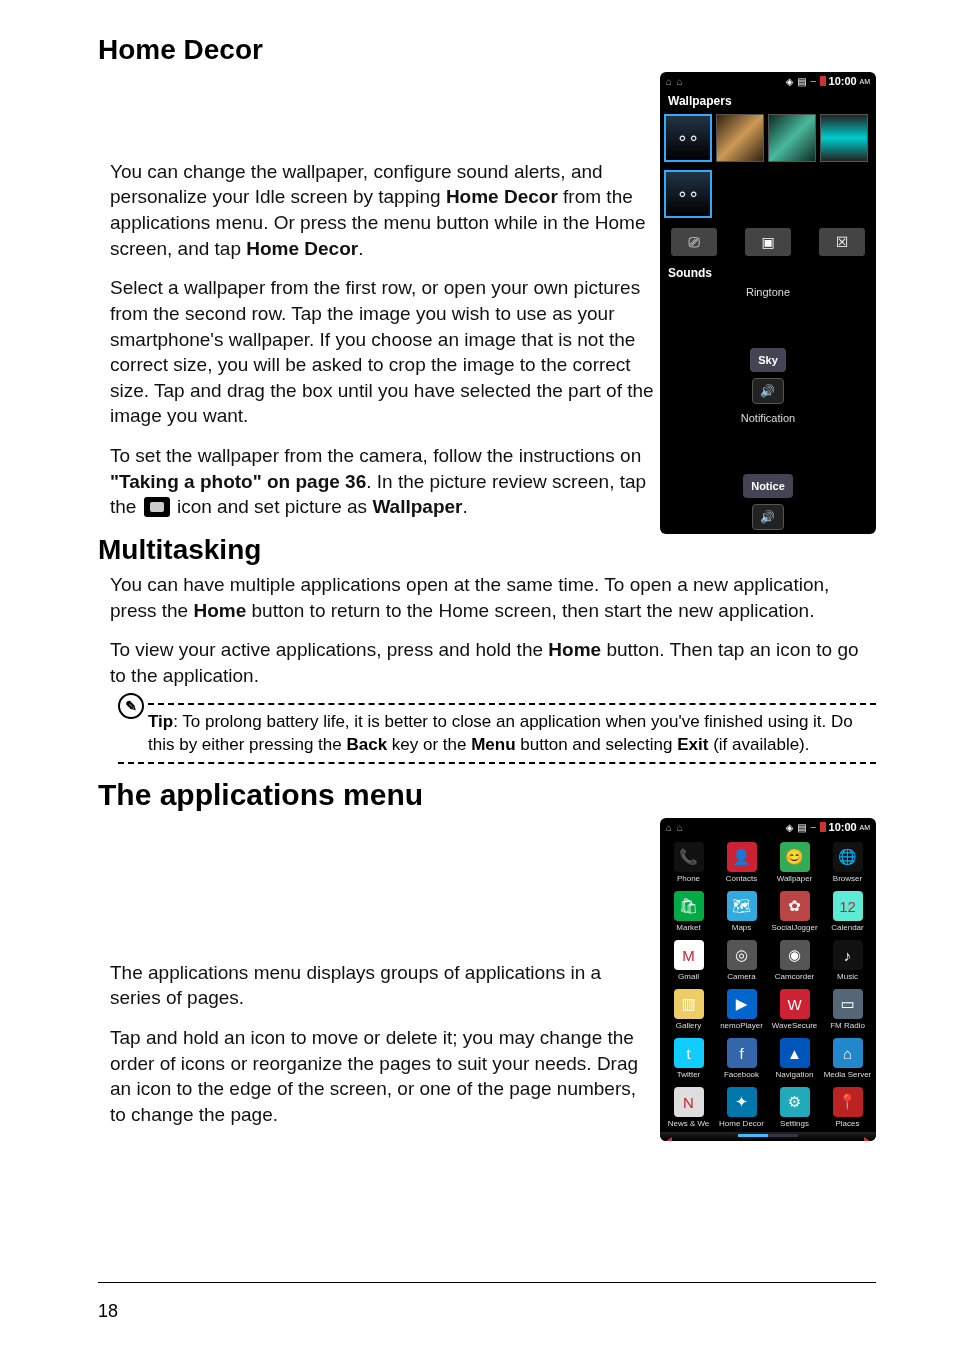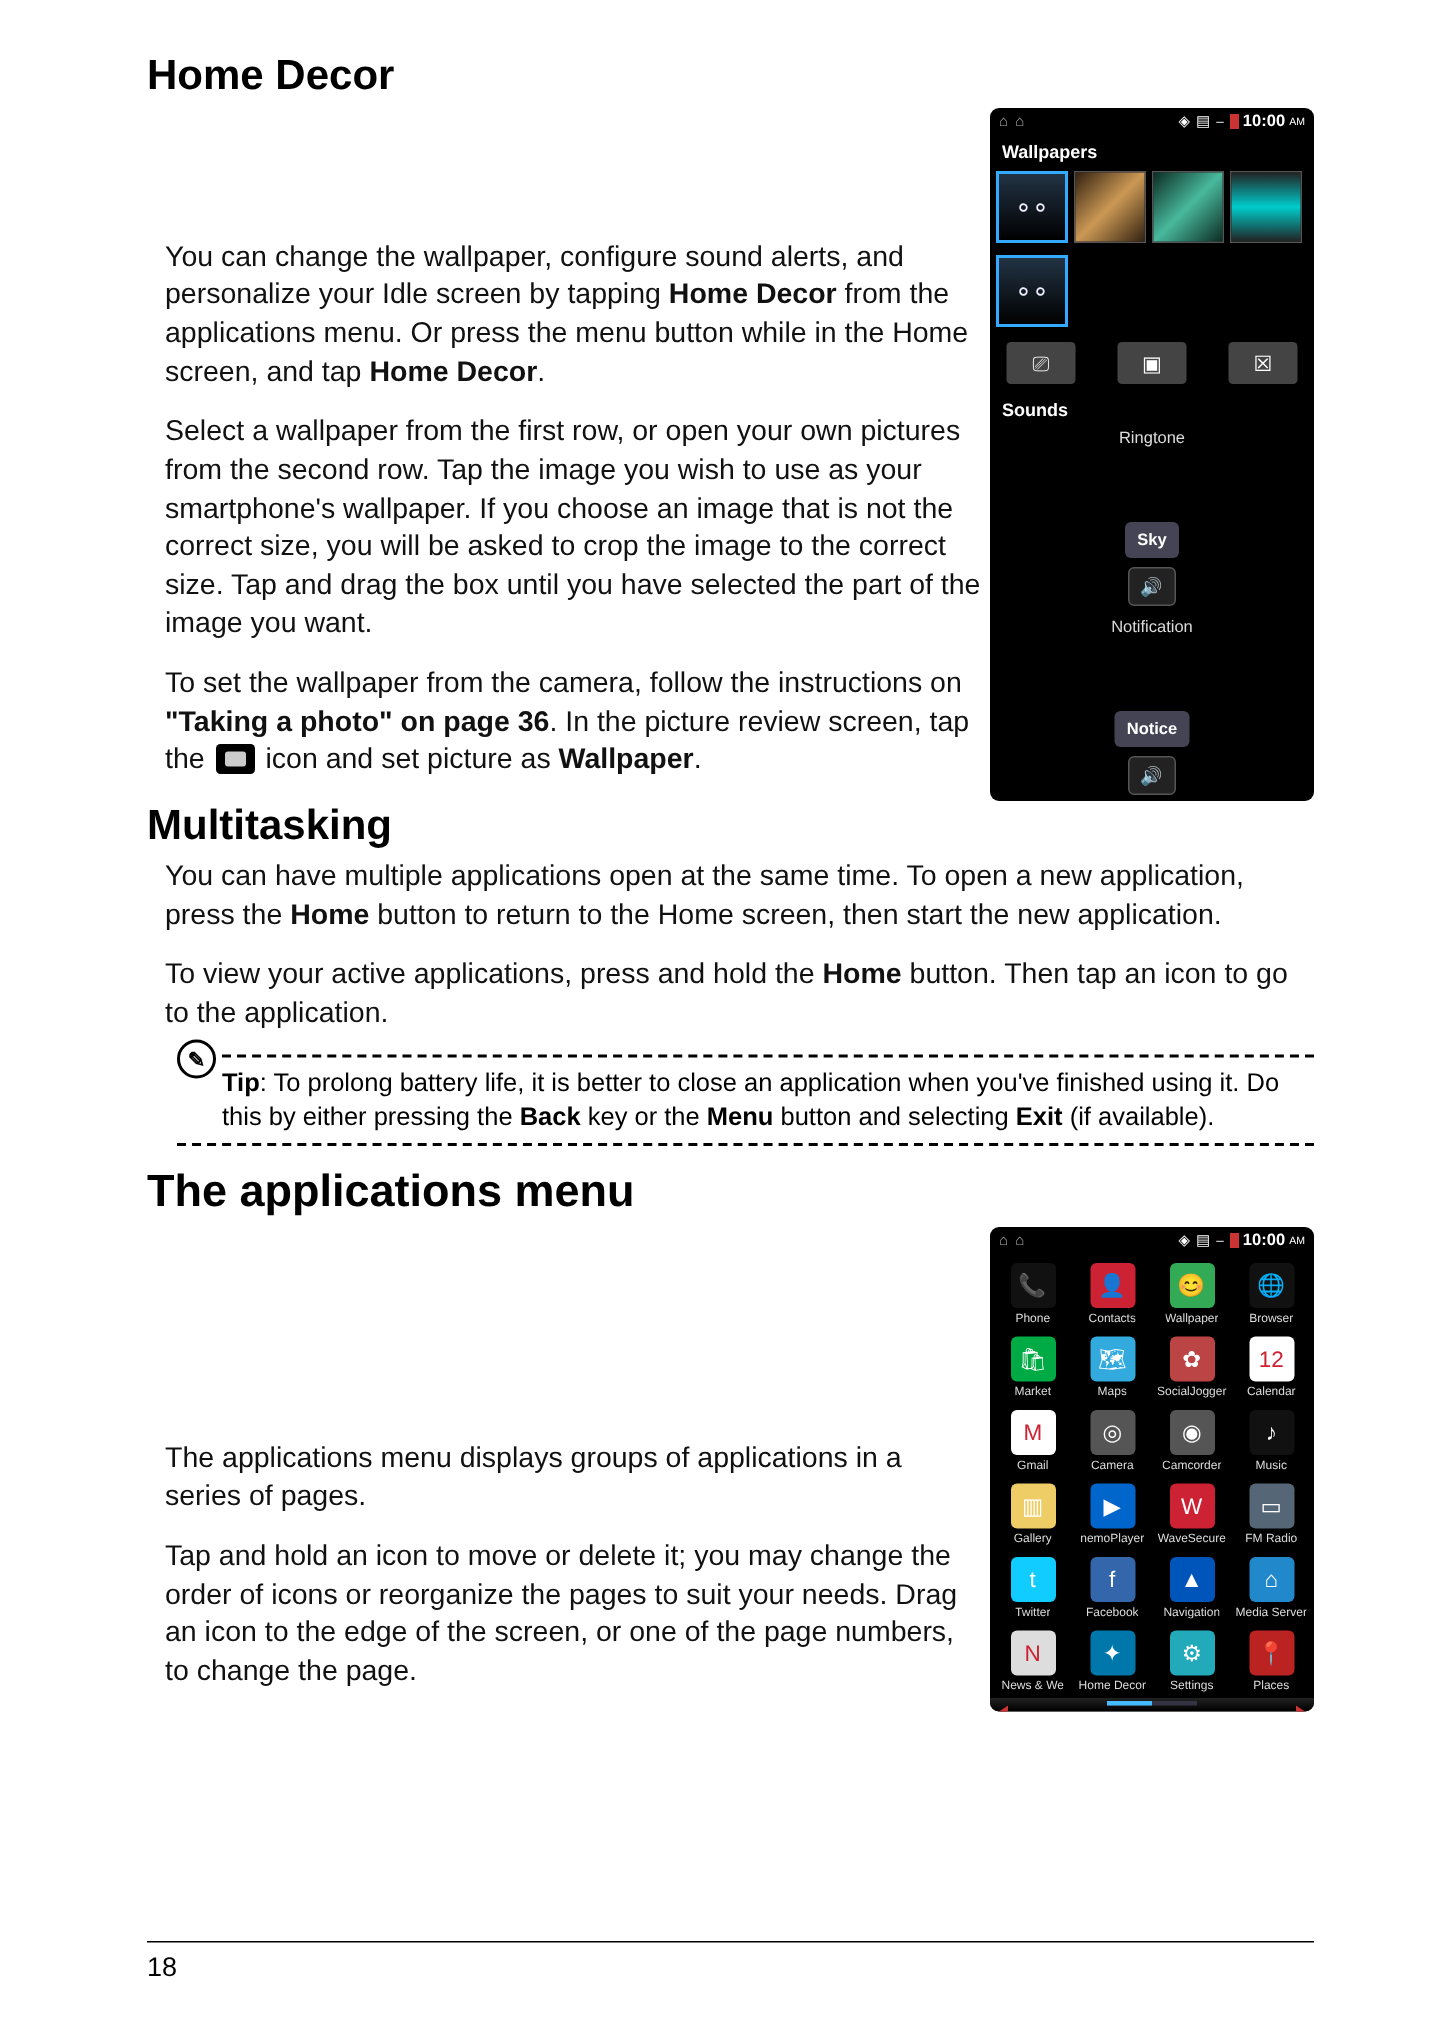--- a/index.html
+++ b/index.html
@@ -269,21 +269,21 @@
     background: #4bf;
   }
 
   .page-number {
     position: absolute;
     left: 98px;
     bottom: 30px;
     font-size: 18px;
     border-top: 1px solid #000;
     width: 778px;
-    padding-top: 6px;
+    padding-top: 18px;
   }
 </style>
 </head>
 <body>
 
 <div class="page">
 
   <h2 class="section">Home Decor</h2>
 
   <div class="row">
@@ -419,21 +419,21 @@
             </div>
             <div class="app">
               <div class="app-ic" style="background: rgb(51, 170, 221);">🗺</div>
               <div class="app-lb">Maps</div>
             </div>
             <div class="app">
               <div class="app-ic" style="background: rgb(187, 68, 68);">✿</div>
               <div class="app-lb">SocialJogger</div>
             </div>
             <div class="app">
-              <div class="app-ic" style="background: #ffffff; color: rgb(204, 34, 51);">12</div>
+              <div class="app-ic" style="background: #5eead4; color: rgb(204, 34, 51);">12</div>
               <div class="app-lb">Calendar</div>
             </div>
             <div class="app">
               <div class="app-ic" style="background: rgb(255, 255, 255); color: rgb(204, 34, 51);">M</div>
               <div class="app-lb">Gmail</div>
             </div>
             <div class="app">
               <div class="app-ic" style="background: rgb(85, 85, 85);">◎</div>
               <div class="app-lb">Camera</div>
             </div>

